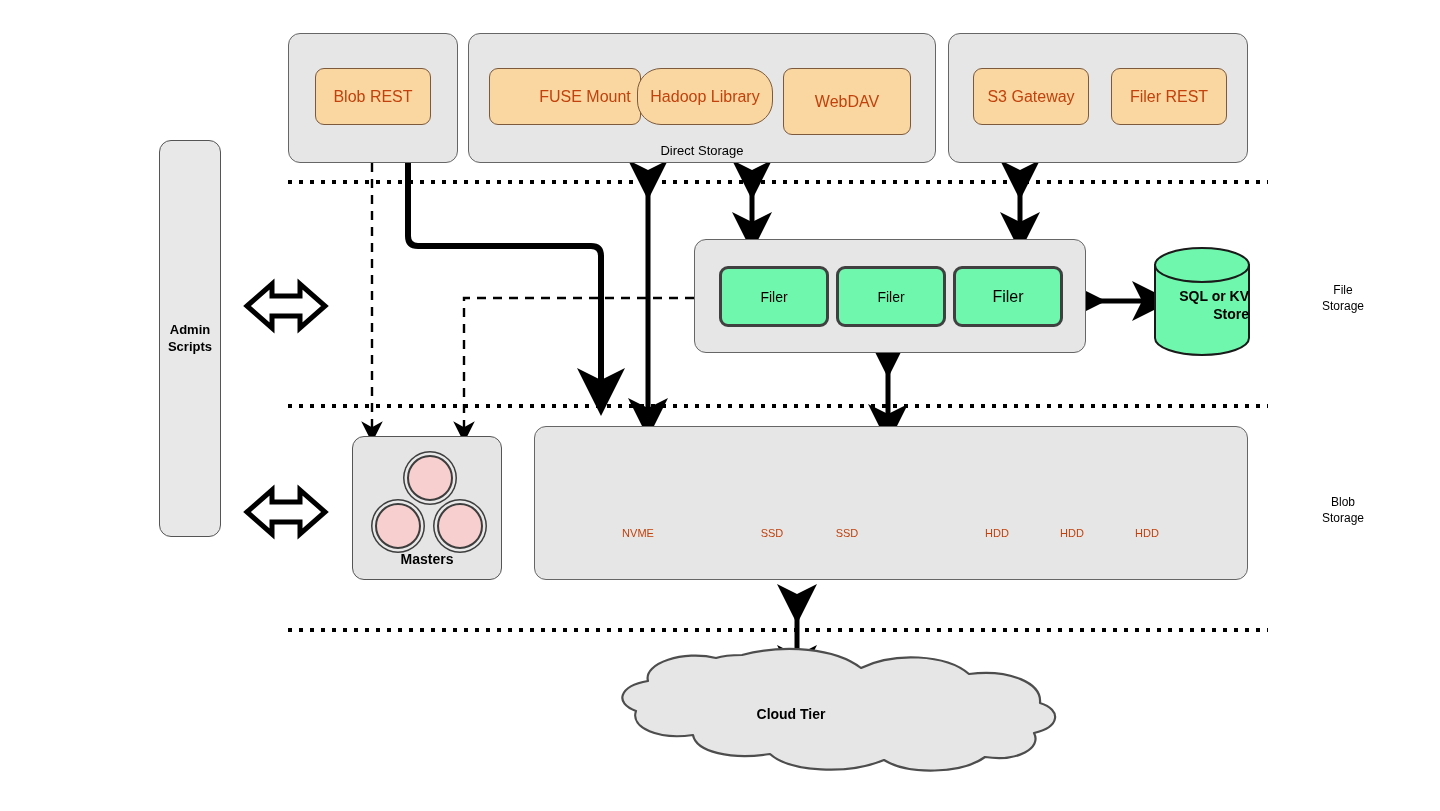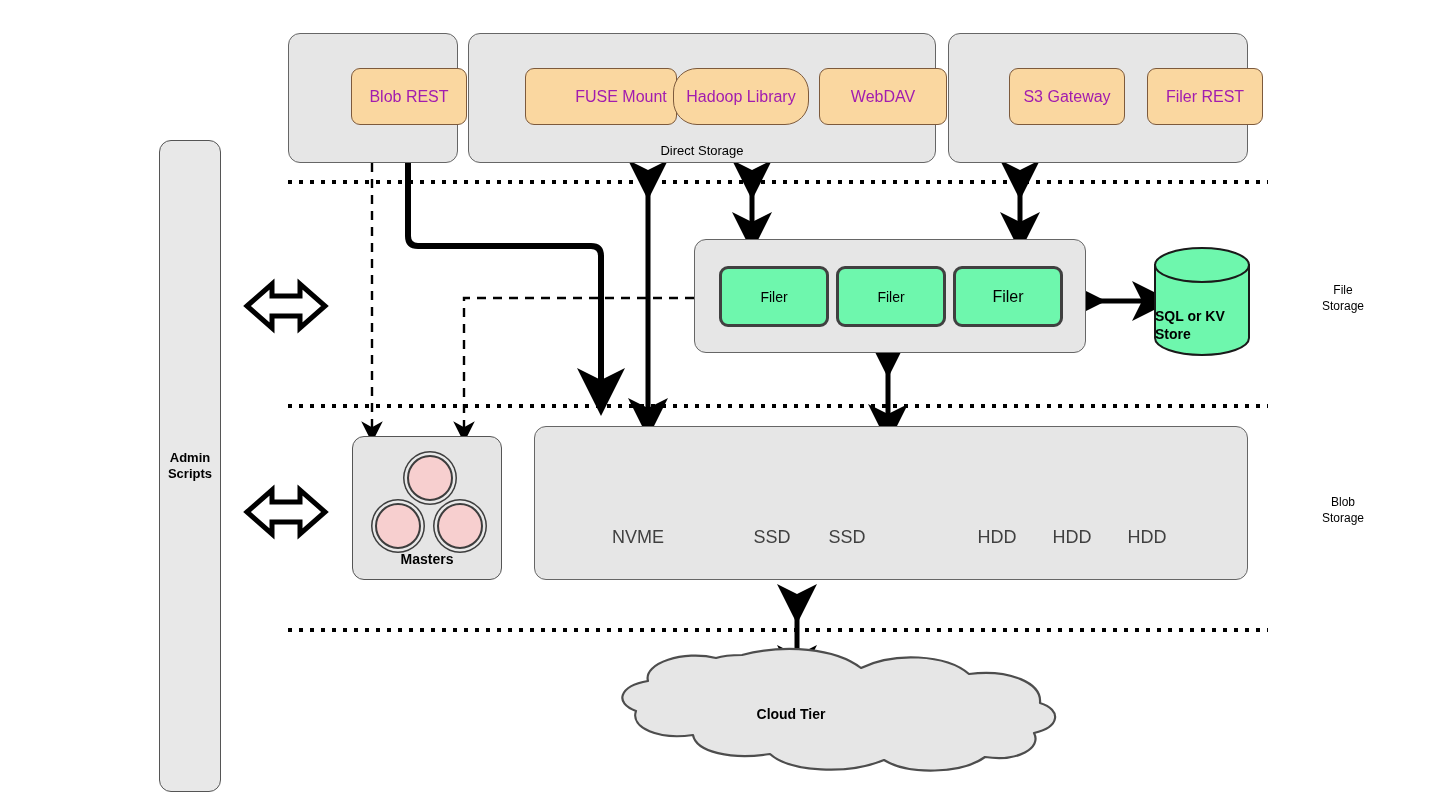--- a/index.html
+++ b/index.html
@@ -37,23 +37,22 @@
   .group-panel {
     background: #e6e6e6;
     border: 1px solid #666666;
     border-radius: 12px;
   }
   
   .orange-box {
     background: #fad7a0;
     border: 1px solid #7d5a3c;
     border-radius: 9px;
-    color: #a21caf;
+    color: #c2410c;
     font-size: 16px;
-    margin-left: 36px;
   }
   
   .green-box {
     background: #6ef7ad;
     border: 3px solid #404040;
     border-radius: 9px;
     color: #000000;
     font-size: 14px;
   }
   .green-box.bigger { font-size: 16px; }
@@ -98,41 +97,40 @@
     position: absolute;
     width: 42px;
     height: 42px;
     border-radius: 50%;
     background: #f7cfcf;
     border: 2px solid #3d3d3d;
     box-shadow: 0 0 0 2.5px #e8e8e8, 0 0 0 4px #3d3d3d;
   }
   .drive-label {
     position: absolute;
-    font-size: 18px;
-    color: #404040;
+    font-size: 11px;
+    color: #c2410c;
     text-align: center;
     white-space: nowrap;
   }
   .cloud-label {
     position: absolute;
     font-size: 14px;
     font-weight: bold;
     color: #000000;
     white-space: nowrap;
   }
   .db-label {
     position: absolute;
     font-size: 14px;
     font-weight: bold;
     line-height: 1.25;
-    text-align: left;
+    text-align: right;
     white-space: pre-line;
     color: #000000;
-    margin-top: 20px;
   }
 </style>
 </head>
 <body>
 
 <div id="canvas">
 
   <svg id="svg-layer" viewBox="0 0 1440 811" xmlns="http://www.w3.org/2000/svg">
     <defs>
       <marker id="arrowThick" markerWidth="10" markerHeight="10" refX="5" refY="5" orient="auto" markerUnits="strokeWidth">
@@ -238,30 +236,30 @@
                C962,774 908,775 884,760
                C848,775 790,772 770,754
                C731,760 696,752 693,735
                C659,740 630,728 636,711
                C614,703 619,686 648,681
                C643,663 684,650 716,658
                C722,656 732,655 742,655 Z" fill="#e6e6e6" stroke="#4d4d4d" stroke-width="2.2" stroke-linejoin="round"></path>
     </g>
   </svg>
 
-  <div class="node admin-col" style="left:159px; top:140px; width:62px; height:652px;">Admin
+  <div class="node admin-col" style="left:159px; top:140px; width:62px; height:397px;">Admin
 Scripts</div>
 
   <div class="node group-panel" style="left:288px; top:33px; width:170px; height:130px;"></div>
   <div class="node orange-box" style="left:315px; top:68px; width:116px; height:57px;">Blob REST</div>
 
   <div class="node group-panel" style="left:468px; top:33px; width:468px; height:130px;"></div>
   <div class="node orange-box" style="left:489px; top:68px; width:152px; height:57px;padding-left:40px;">FUSE Mount</div>
   <div class="node orange-box" style="left:637px; top:68px; width:136px; height:57px;border-radius:24px;">Hadoop Library</div>
-  <div class="node orange-box" style="left:783px; top:68px; width:128px; height:57px;">WebDAV</div>
+  <div class="node orange-box" style="left:783px; top:68px; width:128px; height:67px;">WebDAV</div>
   <div class="panel-caption" style="left:468px; top:143px; width:468px; text-align:center;">Direct Storage</div>
 
   <div class="node group-panel" style="left:948px; top:33px; width:300px; height:130px;"></div>
   <div class="node orange-box" style="left:973px; top:68px; width:116px; height:57px;">S3 Gateway</div>
   <div class="node orange-box" style="left:1111px; top:68px; width:116px; height:57px;">Filer REST</div>
 
   <div class="node group-panel" style="left:694px; top:239px; width:392px; height:114px;"></div>
   <div class="node green-box" style="left:719px; top:266px; width:110px; height:61px;">Filer</div>
   <div class="node green-box" style="left:836px; top:266px; width:110px; height:61px;">Filer</div>
   <div class="node green-box bigger" style="left:953px; top:266px; width:110px; height:61px;">Filer</div>

